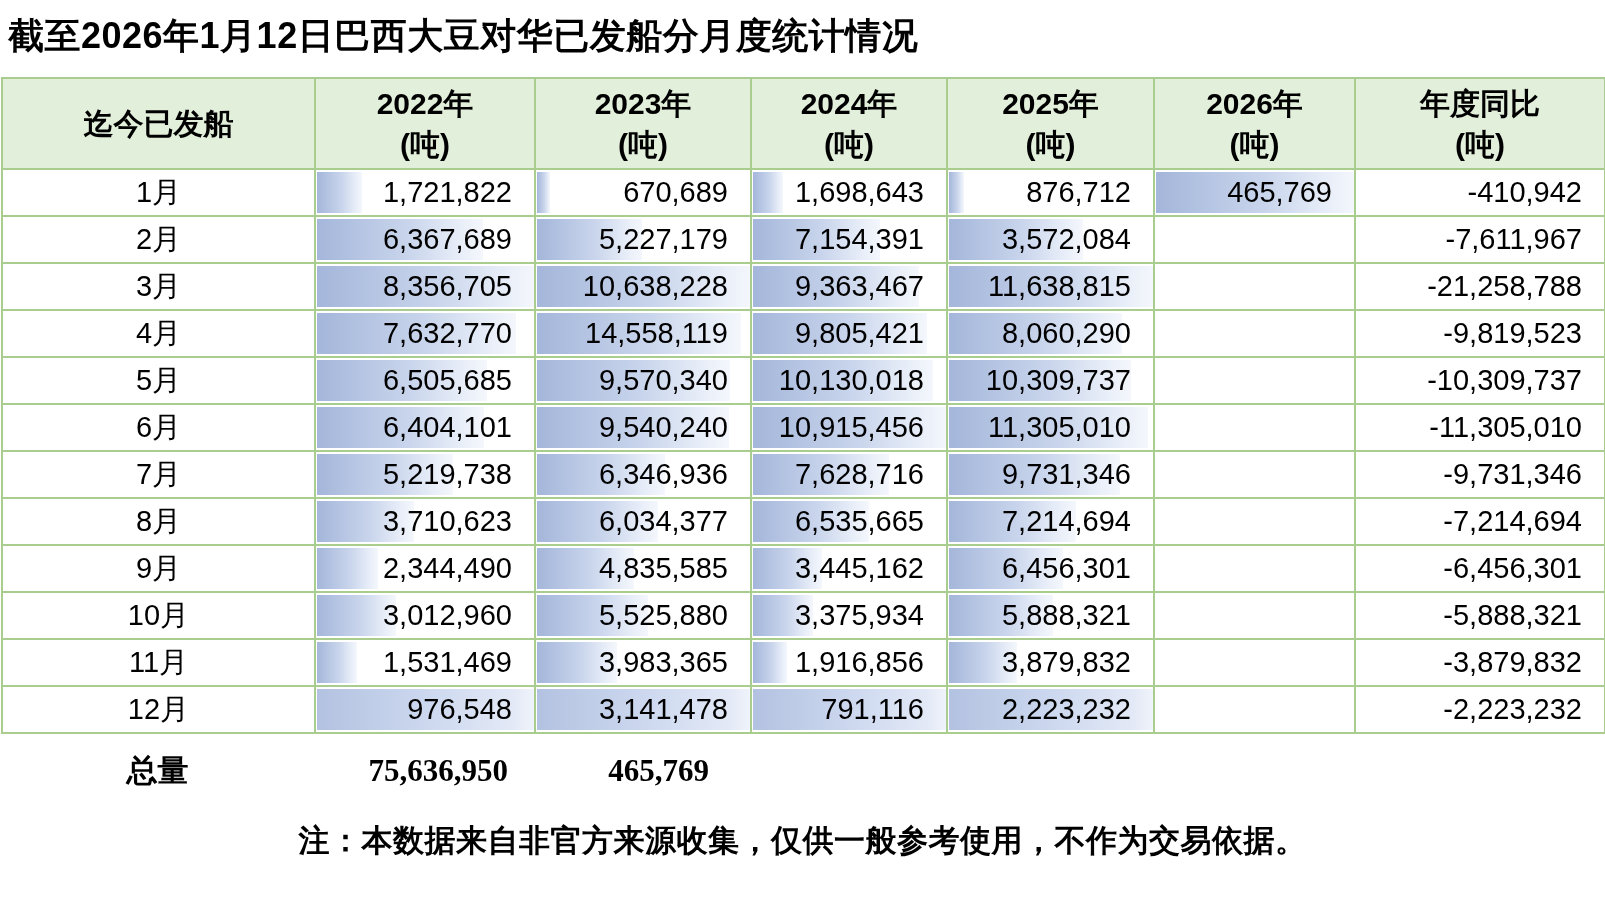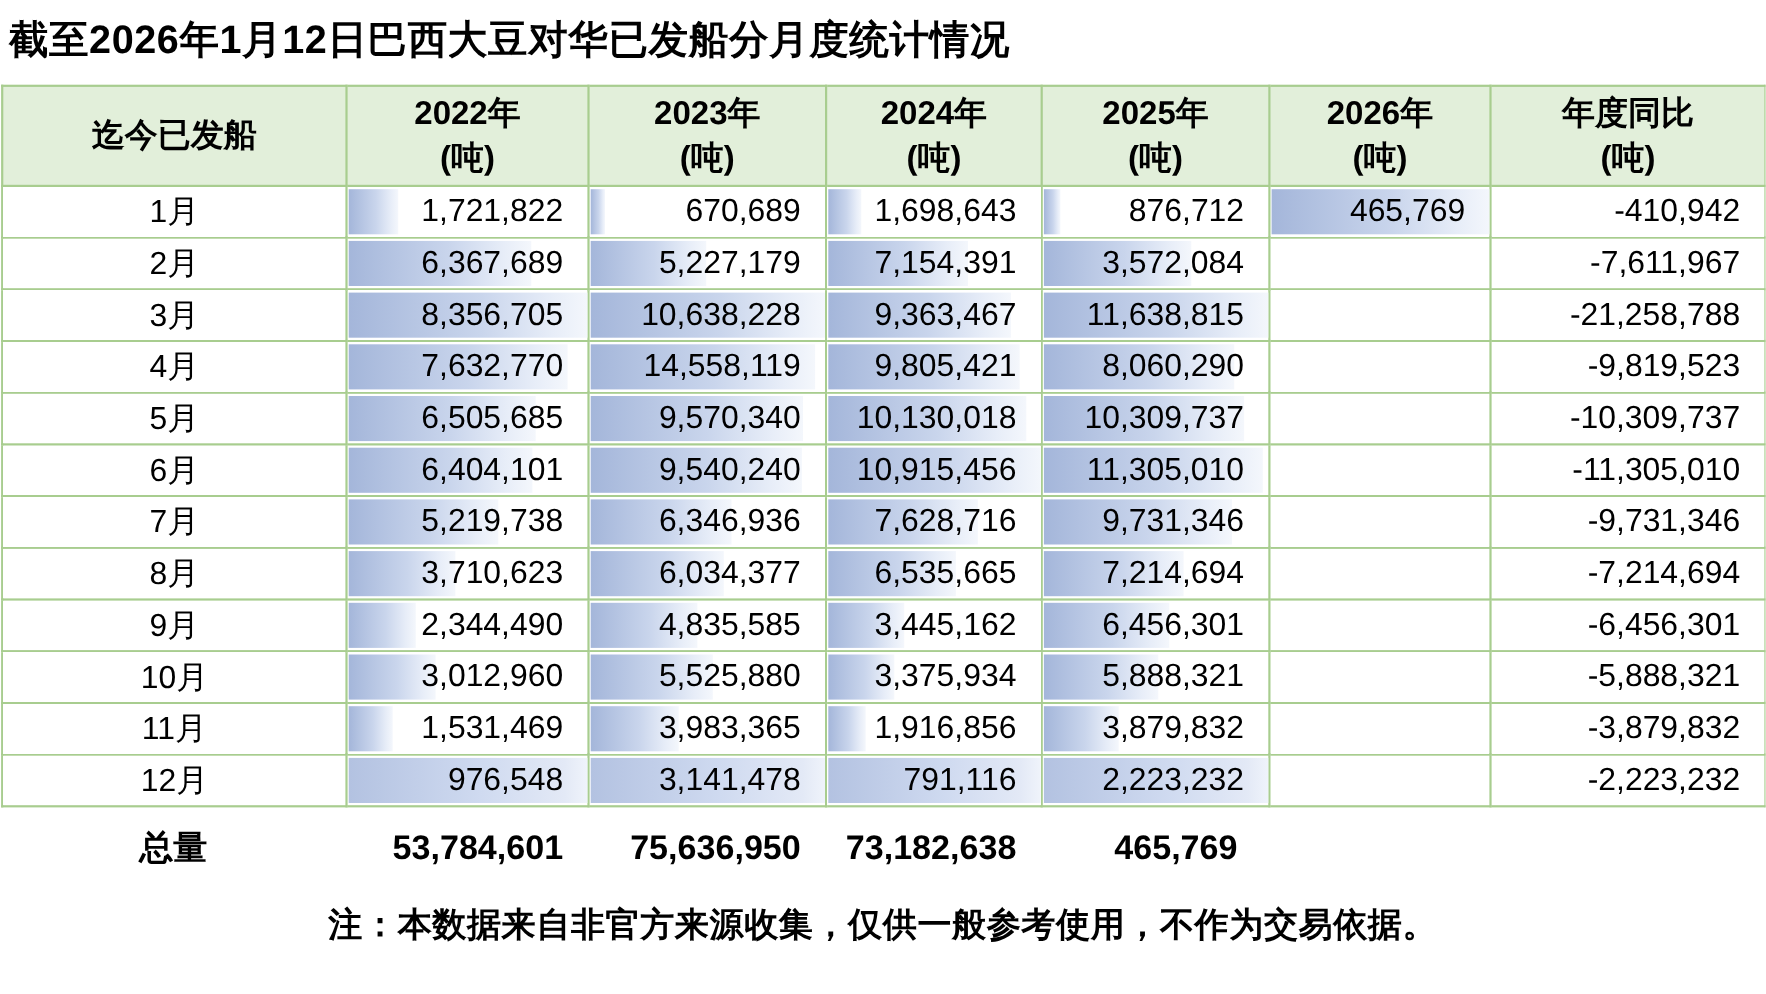--- a/index.html
+++ b/index.html
@@ -33,21 +33,21 @@
     background:linear-gradient(to right,#a4b6da 0%,#c9d5ec 55%,#e7edf8 85%,#f4f7fc 100%);
   }
   .bar.light{
     background:linear-gradient(to right,#b3c2e1 0%,#cfdaf0 55%,#e3e9f6 90%,#f0f4fb 100%);
   }
   .total{
     display:flex;align-items:center;
     height:50px;margin-left:1px;
     font-size:31px;font-weight:bold;
   }
-  .total .cell{text-align:right;padding-right:22px;box-sizing:border-box;}
+  .total .cell{text-align:right;padding-right:22px;box-sizing:border-box;font-family:Liberation Serif, serif;}
   .total .lbl{text-align:center;padding-right:0;}
   .note{
     text-align:center;font-size:31px;font-weight:bold;
     margin-top:24px;letter-spacing:0.5px;
   }
 </style>
 </head>
 <body>
 
 <div class="title">截至2026年1月12日巴西大豆对华已发船分月度统计情况</div>
@@ -391,20 +391,18 @@
         </td>
         <td class="val">
           <span class="num">-2,223,232</span>
         </td>
       </tr>
     </tbody>
 </table>
 
 <div class="total" id="total-row">
     <div class="cell lbl" style="width:313px">总量</div>
-    <div class="cell" style="width:220px">53,784,601</div>
     <div class="cell" style="width:216px">75,636,950</div>
-    <div class="cell" style="width:196px">73,182,638</div>
     <div class="cell" style="width:201px">465,769</div>
     <div class="cell" style="width:250px"></div>
   </div>
 
 <div class="note">注：本数据来自非官方来源收集，仅供一般参考使用，不作为交易依据。</div>
 
 </body></html>

